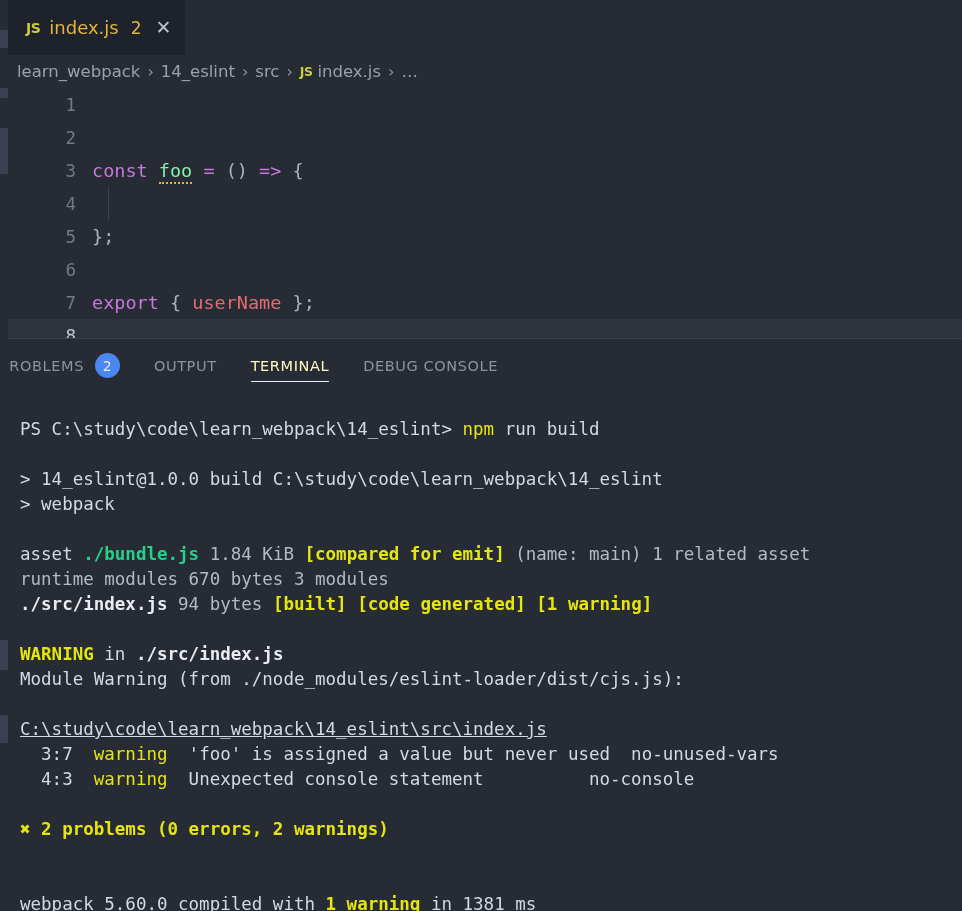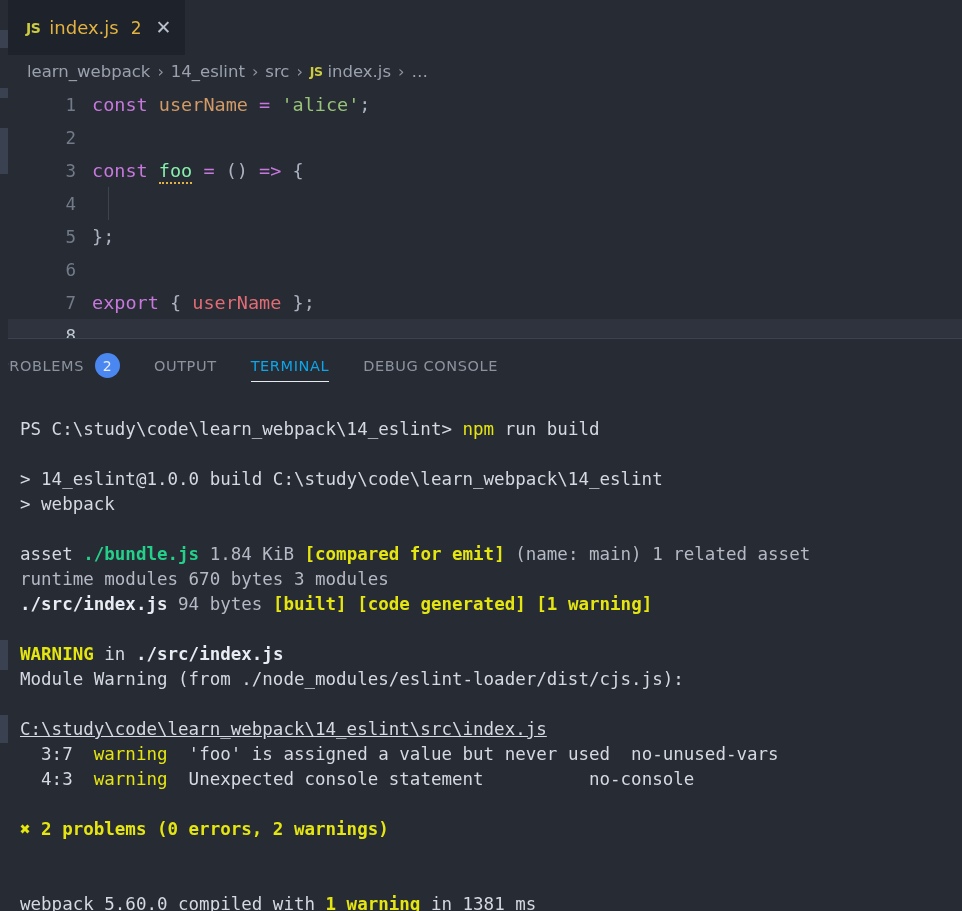--- a/index.html
+++ b/index.html
@@ -47,21 +47,21 @@
     font-size: 17px; color: #e3b341; margin-left: 3px;
   }
   .tab-close {
     font-family: "DejaVu Sans", sans-serif;
     font-size: 19px; color: #b9c0cc; margin-left: 5px; line-height: 1;
   }
 
   .breadcrumb {
     position: absolute; left: 0; top: 55px; width: 962px; height: 33px;
     background: #272b33;
-    display: flex; align-items: center; padding-left: 27px;
+    display: flex; align-items: center; padding-left: 17px;
     font-family: "DejaVu Sans", sans-serif; font-size: 16.5px;
     color: #9aa1ad; white-space: nowrap;
   }
   .bc-sep { color: #8d94a1; margin: 0 7px; font-size: 16px; }
   .bc-icon {
     font-weight: bold; font-size: 12.5px; color: #cbcb41;
     letter-spacing: -0.5px; margin-right: 5px;
   }
 
   .code-area {
@@ -103,21 +103,21 @@
   }
   .panel-tabs {
     position: absolute; left: 0; top: 0; width: 962px; height: 53px;
     display: flex; align-items: center; gap: 0;
   }
   .ptab {
     position: relative; height: 53px; display: flex; align-items: center;
     font-family: "DejaVu Sans", sans-serif; font-size: 14.5px;
     letter-spacing: 0.6px; color: #8c939f; margin-right: 34px;
   }
-  .ptab.active { color: #0ea5e9; }
+  .ptab.active { color: #fef9c3; }
   .ptab.active::after {
     content: ""; position: absolute; left: 0; right: 0; bottom: 10px;
     height: 1.5px; background: #e7eaf0;
   }
   .ptab-badge {
     width: 25px; height: 25px; border-radius: 50%;
     background: #4a87f0; color: #e8eefb;
     font-family: "DejaVu Sans", sans-serif; font-size: 14px;
     display: flex; align-items: center; justify-content: center;
     margin-left: 11px;
@@ -162,21 +162,21 @@
         <span class="bc-sep">›</span>
         <span>src</span>
         <span class="bc-sep">›</span>
         <span class="bc-icon">JS</span>
         <span>index.js</span>
         <span class="bc-sep">›</span>
         <span>…</span>
       </div>
 
     <div class="code-area" id="code-area">
-        <div class="code-line"><div class="gutter">1</div><div class="code-text"><span class="k-kw">const</span><span class="k-plain"> </span><span class="k-var">userName</span><span class="k-plain"> </span><span class="k-kw">=</span><span class="k-plain"> </span><span class="k-str">'alice'</span><span class="k-punc">;</span></div></div>
+        <div class="code-line"><div class="gutter">1</div></div>
         <div class="code-line"><div class="gutter">2</div><div class="code-text"></div></div>
         <div class="code-line"><div class="gutter">3</div><div class="code-text"><span class="k-kw">const</span><span class="k-plain"> </span><span class="k-fn squiggle">foo</span><span class="k-plain"> </span><span class="k-kw">=</span><span class="k-plain"> </span><span class="k-punc">()</span><span class="k-plain"> </span><span class="k-kw">=&gt;</span><span class="k-plain"> </span><span class="k-punc">{</span></div></div>
         <div class="code-line"><div class="gutter">4</div><span class="indent-guide"></span></div>
         <div class="code-line"><div class="gutter">5</div><div class="code-text"><span class="k-punc">}</span><span class="k-punc">;</span></div></div>
         <div class="code-line"><div class="gutter">6</div><div class="code-text"></div></div>
         <div class="code-line"><div class="gutter">7</div><div class="code-text"><span class="k-kw">export</span><span class="k-plain"> </span><span class="k-punc">{</span><span class="k-plain"> </span><span class="k-id">userName</span><span class="k-plain"> </span><span class="k-punc">}</span><span class="k-punc">;</span></div></div>
         <div class="code-line active"><div class="gutter">8</div><div class="code-text"></div></div>
       </div>
   </div>
 

